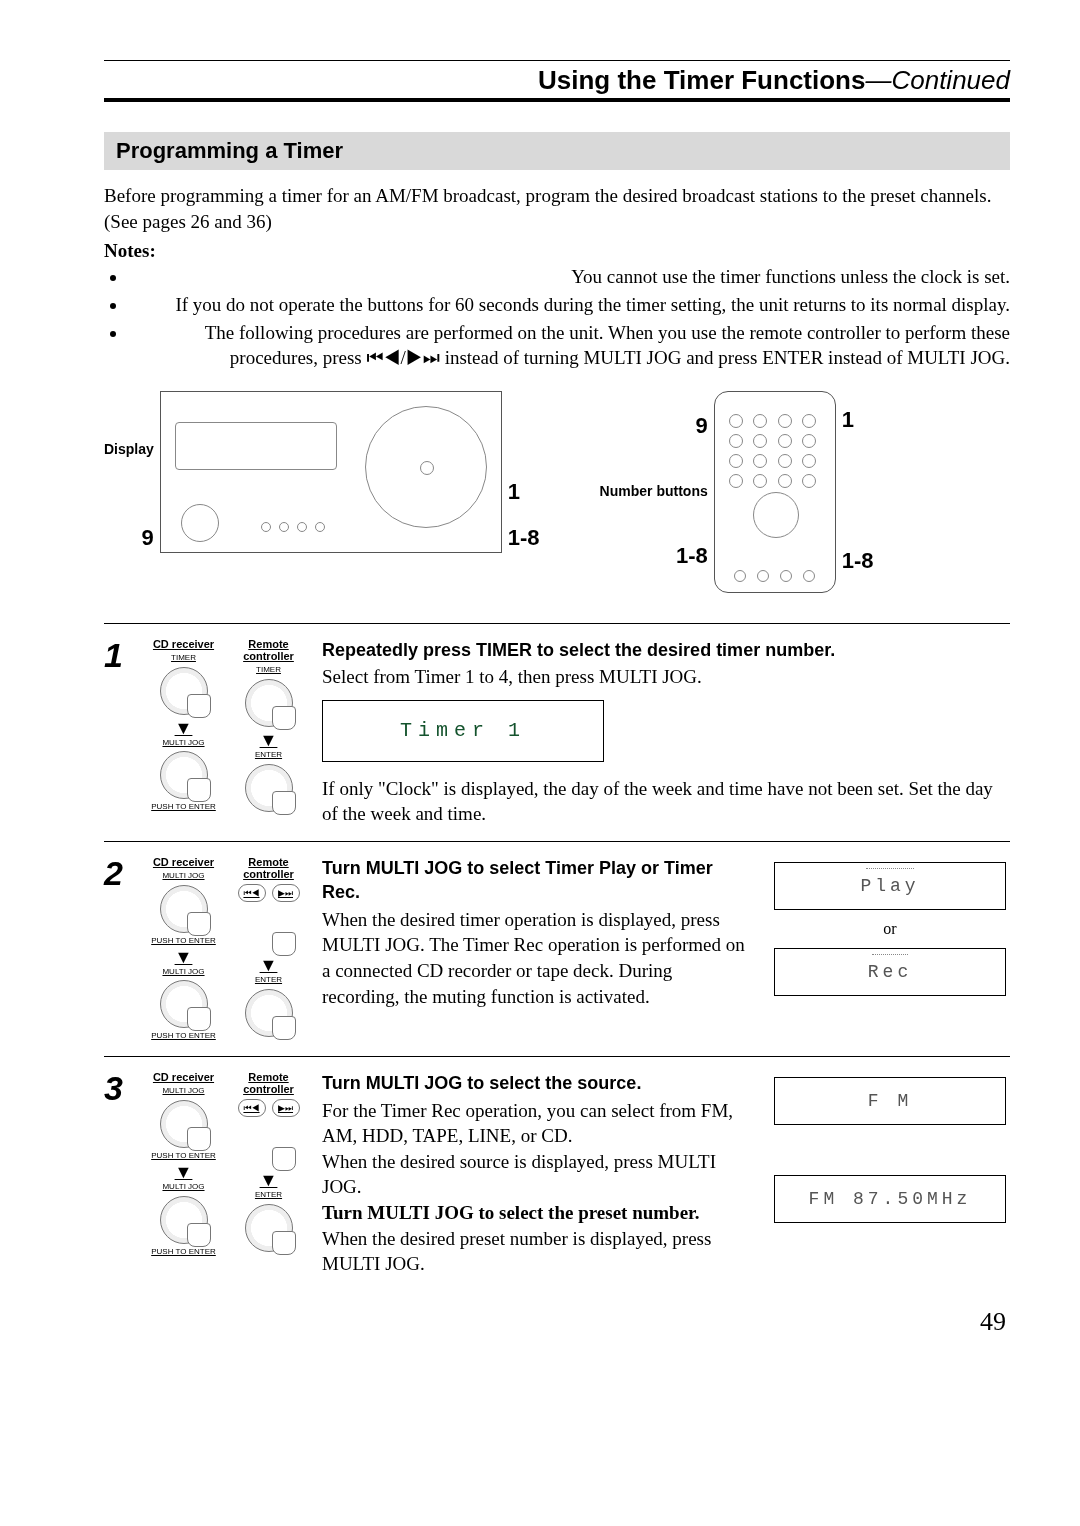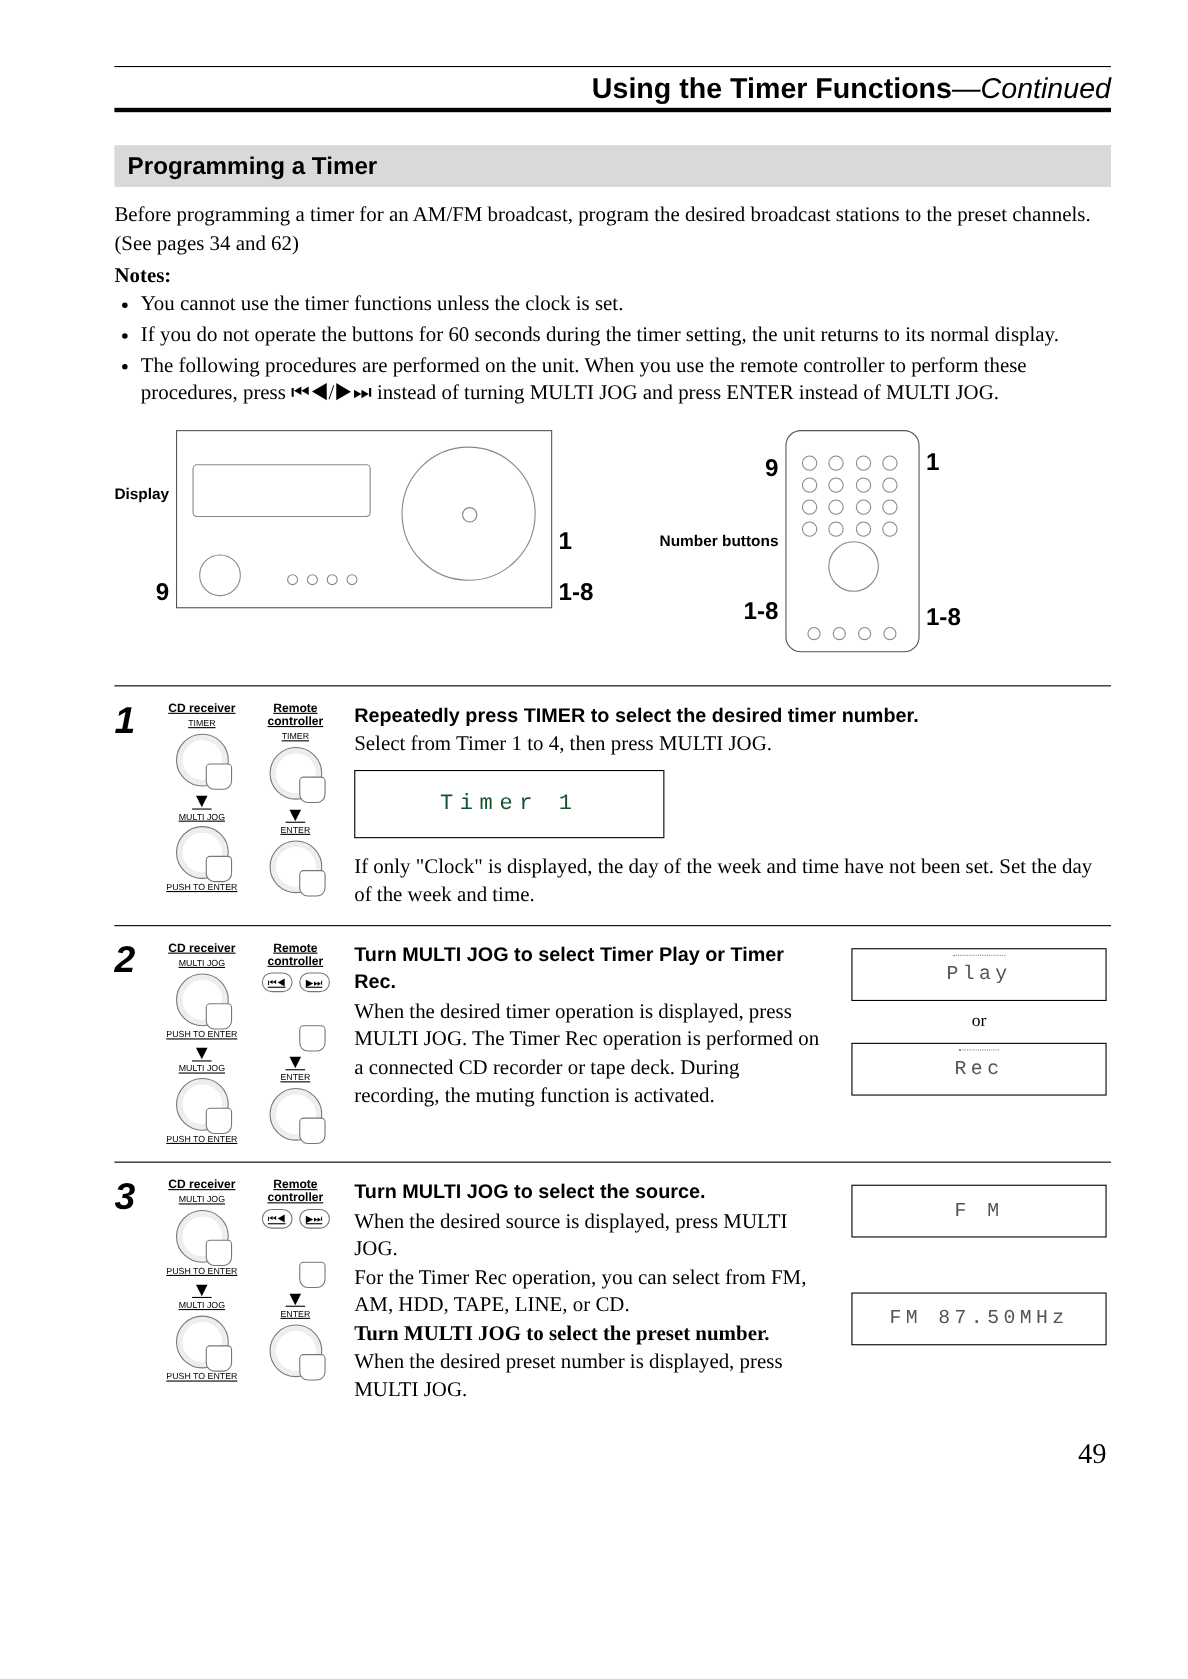--- a/index.html
+++ b/index.html
@@ -50,20 +50,21 @@
     margin-top: 6px;
   }
   ul.notes {
     margin: 2px 0 20px 0;
     padding-left: 24px;
     font-size: 19px;
     line-height: 1.35;
   }
   ul.notes li {
     margin-bottom: 2px;
+    text-align: right;
   }
   .diagram-row {
     display: flex;
     align-items: flex-start;
     gap: 60px;
     margin: 10px 0 30px 0;
     font-family: Arial, Helvetica, sans-serif;
   }
   .diagram-box {
     border: 1px solid #555;
@@ -360,21 +361,21 @@
 <div class="page">
 
   <div class="header-line">
     <div class="page-title">
       <span class="bold">Using the Timer Functions</span><span class="light">—Continued</span>
     </div>
   </div>
 
   <div class="section-bar">Programming a Timer</div>
 
-  <div class="body-text">Before programming a timer for an AM/FM broadcast, program the desired broadcast stations to the preset channels. (See pages 34 and 62)</div>
+  <div class="body-text">Before programming a timer for an AM/FM broadcast, program the desired broadcast stations to the preset channels. (See pages 26 and 36)</div>
 
   <div class="notes-heading">Notes:</div>
   <ul class="notes">
     <li>You cannot use the timer functions unless the clock is set.</li>
     <li>If you do not operate the buttons for 60 seconds during the timer setting, the unit returns to its normal display.</li>
     <li>The following procedures are performed on the unit. When you use the remote controller to perform these procedures, press ⏮◀/▶⏭ instead of turning MULTI JOG and press ENTER instead of MULTI JOG.</li>
   </ul>
 
   <div class="diagram-row">
 
@@ -541,22 +542,22 @@
           <div class="hand-icon" style="border:none;background:none"></div>
           <div class="arrow-down">▼</div>
           <div class="tiny-caption">ENTER</div>
           <div class="hand-icon"></div>
         </div>
       </div>
     </div>
     <div class="step-content step-flex">
       <div style="flex:1">
         <div class="step-heading">Turn MULTI JOG to select the source.</div>
+        <div>For the Timer Rec operation, you can select from FM, AM, HDD, TAPE, LINE, or CD.</div>
         <div>When the desired source is displayed, press MULTI JOG.</div>
-        <div>For the Timer Rec operation, you can select from FM, AM, HDD, TAPE, LINE, or CD.</div>
         <div class="step-bold">Turn MULTI JOG to select the preset number.</div>
         <div>When the desired preset number is displayed, press MULTI JOG.</div>
       </div>
       <div class="disp-col">
         <div class="lcd-small">
             <span>F M</span>
           </div>
         <div style="height:34px"></div>
         <div class="lcd-small">
             <span>FM  87.50MHz</span>

